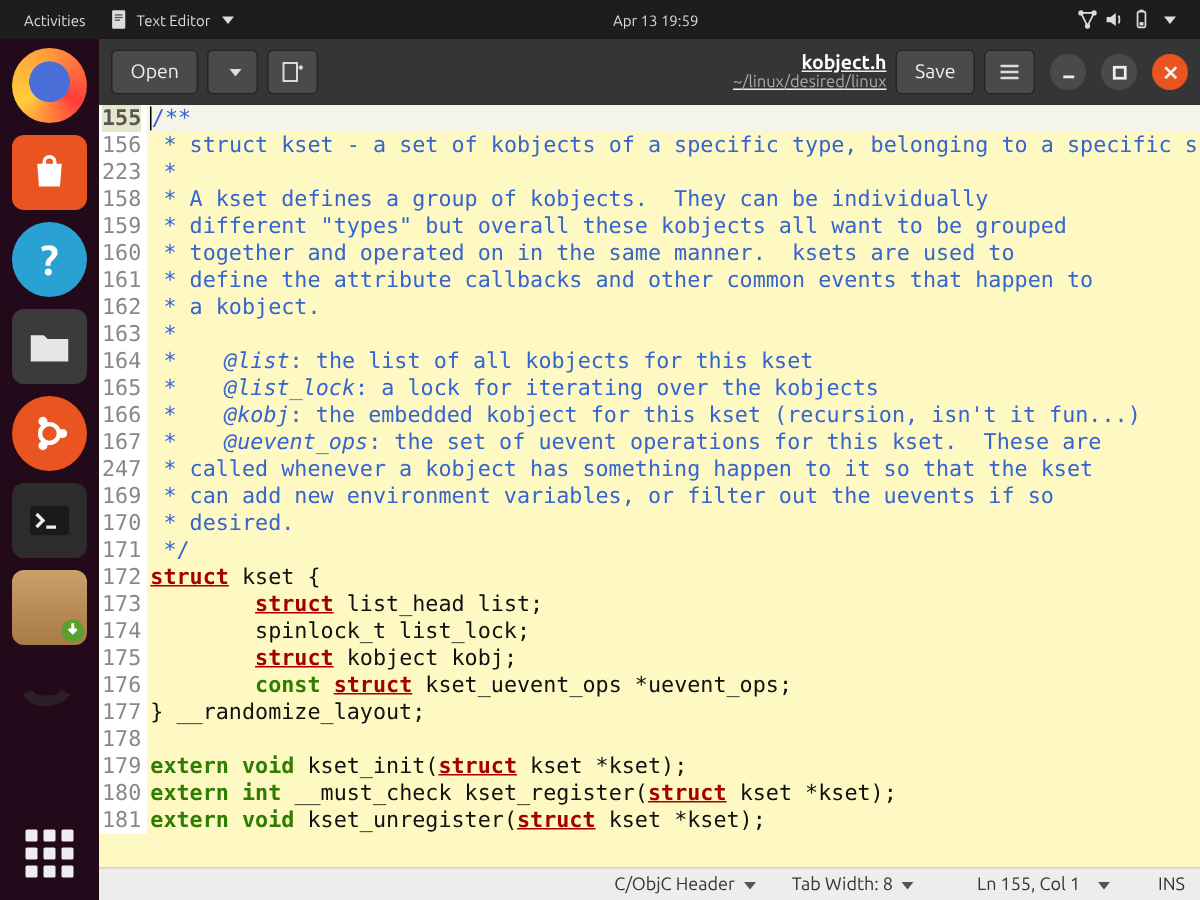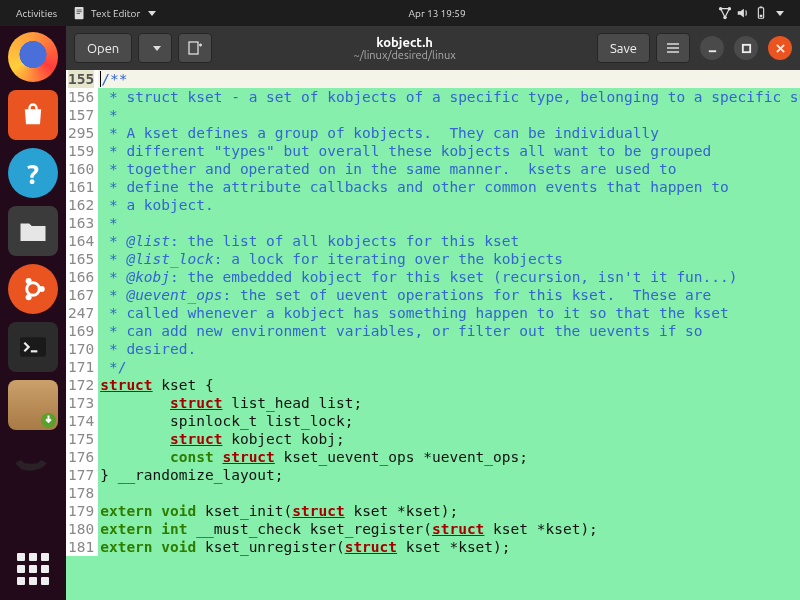--- a/index.html
+++ b/index.html
@@ -45,45 +45,45 @@
 .headerbar {
   height: 44px; background: #353535; color: #eee;
   display: flex; align-items: center; padding: 0 8px; gap: 6px;
 }
 .hb-btn {
   background: #4a4a4a; border: 1px solid #262626; color: #eee;
   height: 30px; border-radius: 4px; display:flex; align-items:center; justify-content:center;
   padding: 0 12px; font-size: 13px;
 }
 .hb-btn.icon { width: 34px; padding: 0; }
-.hb-title { flex:1; text-align:center; line-height:1.1; }
+.hb-title { flex:1; text-align:right; line-height:1.1;text-decoration:underline; }
 .hb-title .fname { font-weight:600; font-size:13px; color:#fff; }
 .hb-title .fpath { font-size:11px; color:#aaa; }
 .win-btn { width:24px; height:24px; border-radius:12px; display:flex; align-items:center; justify-content:center; background:#4a4a4a; margin-left:4px;}
 .win-btn.close{ background:#e95420;}
 .win-btn svg{ width:11px;height:11px;stroke:#eee;stroke-width:2;fill:none;}
 
 
-.code-wrap { flex:1; overflow:hidden; background:#86efac; position:relative; }
+.code-wrap { flex:1; overflow:hidden; background:#fef9c3; position:relative; }
 .code {
   font-family: "DejaVu Sans Mono", Menlo, monospace;
   font-size: 14.5px; line-height: 18px;
   display:flex;
 }
 .gutter {
   background:#fff; color:#888; text-align:right;
   padding: 0 4px 0 2px; user-select:none;
 }
 .gutter div { height:18px; }
 .gutter .cur { background:#e6e6cc; color:#555; font-weight:600;}
 .src { flex:1; white-space:pre; color:#111; }
 .src .row { height:18px; display:block; padding-left:2px;}
 .src .row:first-child { background:#f4f4e8;}
 .c-comment{ color:#3465d0;}
-.c-doctag { color:#3465d0; font-style:italic;}
+.c-doctag { color:#3465d0; font-style:italic;margin-left:23px;}
 .c-kw  { color:#a40000; font-weight:600;text-decoration:underline;}
 .c-type{ color:#2e7d00; font-weight:700;}
 .cursor{ border-left:1px solid #000; }
 
 
 .status {
   height:22px; background:#ededed; border-top:1px solid #cfcfcf;
   display:flex; align-items:center; font-size:12px; color:#333;
   padding:0 10px; gap:6px;
 }
@@ -223,22 +223,22 @@
           <path d="M2 2l8 8M10 2l-8 8"></path>
         </svg>
       </div>
   </div>
 
   <div class="code-wrap">
     <div class="code">
       <div class="gutter" id="gutter">
           <div class="cur">155</div>
           <div>156</div>
-          <div>157</div>
-          <div>295</div>
+          <div>223</div>
+          <div>158</div>
           <div>159</div>
           <div>160</div>
           <div>161</div>
           <div>162</div>
           <div>163</div>
           <div>164</div>
           <div>165</div>
           <div>166</div>
           <div>167</div>
           <div>247</div>
@@ -253,13 +253,24 @@
           <div>177</div>
           <div>178</div>
           <div>179</div>
           <div>180</div>
           <div>181</div>
         </div>
       <div class="src" id="src"><span class="row"><span class="cursor"></span><span class="c-comment">/**</span></span><span class="row"><span class="c-comment"> * </span><span class="c-comment">struct kset</span><span class="c-comment"> - a set of kobjects of a specific type, belonging to a specific subsystem.</span></span><span class="row"><span class="c-comment"> *</span></span><span class="row"><span class="c-comment"> * A kset defines a group of kobjects.  They can be individually</span></span><span class="row"><span class="c-comment"> * different "types" but overall these kobjects all want to be grouped</span></span><span class="row"><span class="c-comment"> * together and operated on in the same manner.  ksets are used to</span></span><span class="row"><span class="c-comment"> * define the attribute callbacks and other common events that happen to</span></span><span class="row"><span class="c-comment"> * a kobject.</span></span><span class="row"><span class="c-comment"> *</span></span><span class="row"><span class="c-comment"> * </span><span class="c-doctag">@list</span><span class="c-comment">: the list of all kobjects for this kset</span></span><span class="row"><span class="c-comment"> * </span><span class="c-doctag">@list_lock</span><span class="c-comment">: a lock for iterating over the kobjects</span></span><span class="row"><span class="c-comment"> * </span><span class="c-doctag">@kobj</span><span class="c-comment">: the embedded kobject for this kset (recursion, isn't it fun...)</span></span><span class="row"><span class="c-comment"> * </span><span class="c-doctag">@uevent_ops</span><span class="c-comment">: the set of uevent operations for this kset.  These are</span></span><span class="row"><span class="c-comment"> * called whenever a kobject has something happen to it so that the kset</span></span><span class="row"><span class="c-comment"> * can add new environment variables, or filter out the uevents if so</span></span><span class="row"><span class="c-comment"> * desired.</span></span><span class="row"><span class="c-comment"> */</span></span><span class="row"><span class="c-kw">struct</span><span> kset {</span></span><span class="row"><span>        </span><span class="c-kw">struct</span><span> list_head list;</span></span><span class="row"><span>        spinlock_t list_lock;</span></span><span class="row"><span>        </span><span class="c-kw">struct</span><span> kobject kobj;</span></span><span class="row"><span>        </span><span class="c-type">const</span><span> </span><span class="c-kw">struct</span><span> kset_uevent_ops *uevent_ops;</span></span><span class="row"><span>} __randomize_layout;</span></span><span class="row"><span></span></span><span class="row"><span class="c-type">extern</span><span> </span><span class="c-type">void</span><span> kset_init(</span><span class="c-kw">struct</span><span> kset *kset);</span></span><span class="row"><span class="c-type">extern</span><span> </span><span class="c-type">int</span><span> __must_check kset_register(</span><span class="c-kw">struct</span><span> kset *kset);</span></span><span class="row"><span class="c-type">extern</span><span> </span><span class="c-type">void</span><span> kset_unregister(</span><span class="c-kw">struct</span><span> kset *kset);</span></span></div>
     </div>
   </div>
 
+  <div class="status">
+    <div class="spacer"></div>
+    <div class="drop">C/ObjC Header</div>
+    <div style="width:12px"></div>
+    <div class="drop">Tab Width: 8</div>
+    <div style="width:30px"></div>
+    <div>Ln 155, Col 1</div>
+    <div class="drop" style="width:14px"></div>
+    <div style="width:20px"></div>
+    <div>INS</div>
+  </div>
 </div>
 
 </body></html>

